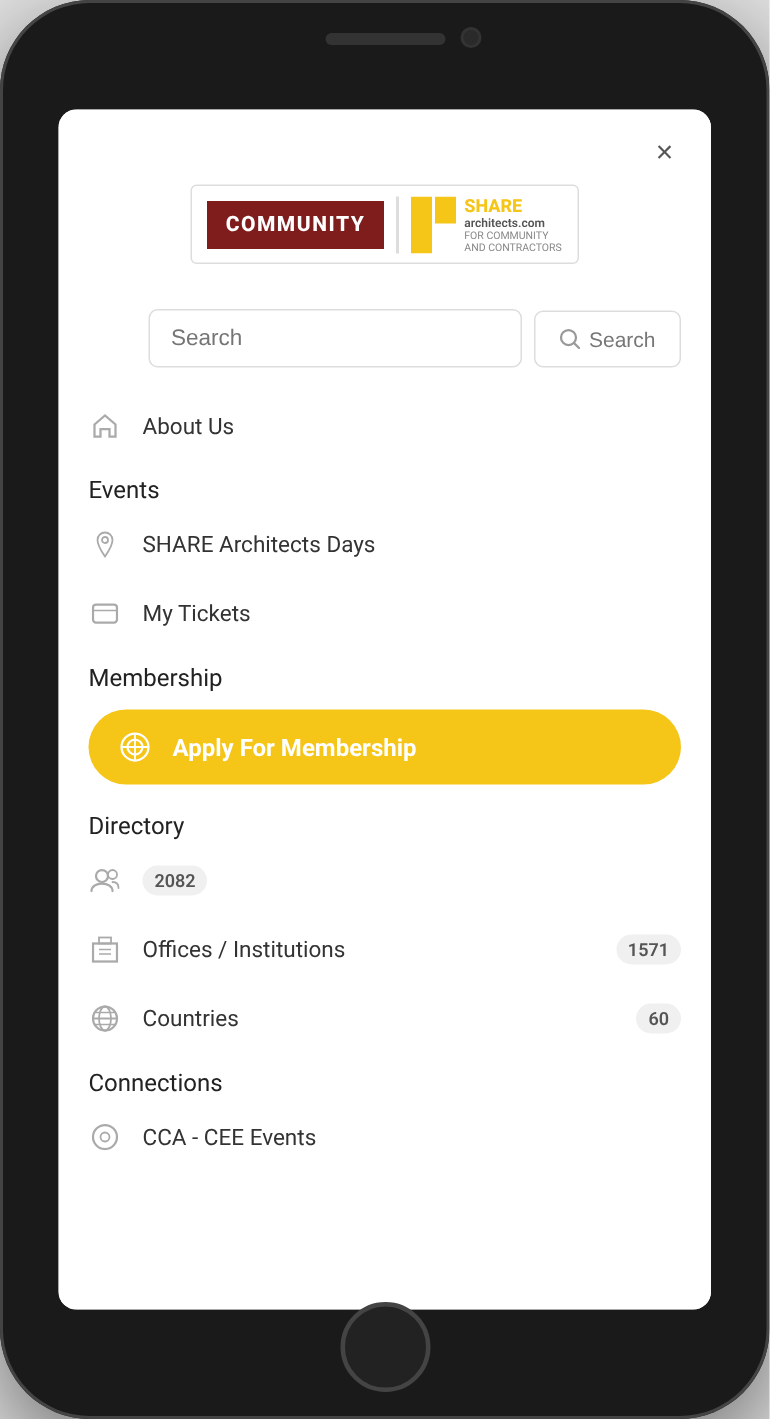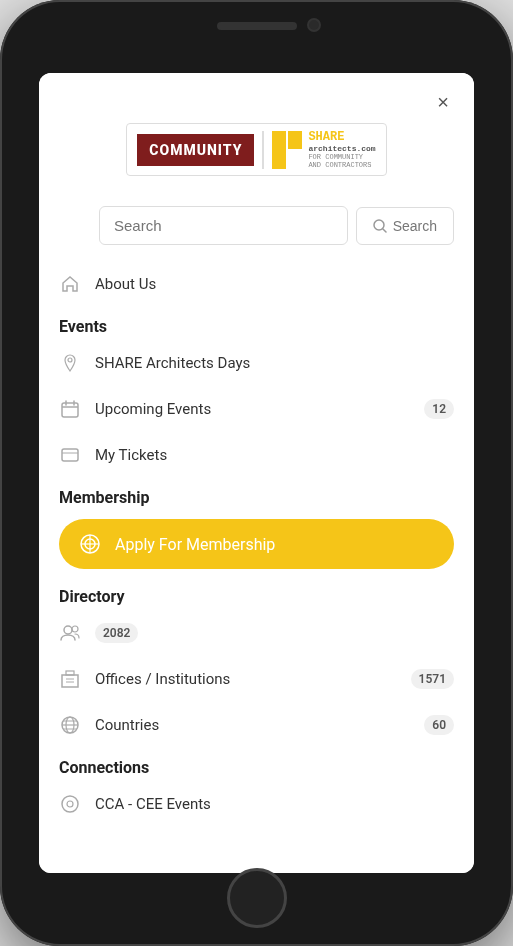--- a/index.html
+++ b/index.html
@@ -184,21 +184,21 @@
       color: #555;
       font-size: 12px;
       font-weight: 600;
       padding: 3px 8px;
       border-radius: 10px;
     }
 
     .section-header {
       padding: 10px 20px 4px;
       font-size: 16px;
-      font-weight: 700;
+      font-weight: 400;
       color: #222;
     }
 
     
     .membership-btn {
       margin: 8px 20px;
       background: #f5c518;
       border-radius: 30px;
       padding: 14px 20px;
       display: flex;
@@ -212,21 +212,21 @@
       height: 22px;
       display: flex;
       align-items: center;
       justify-content: center;
       color: #fff;
       font-size: 16px;
     }
 
     .membership-btn .label {
       font-size: 16px;
-      font-weight: 400;
+      font-weight: 700;
       color: #fff;
     }
 
     
     svg {
       display: block;
     }
   </style>
 </head>
 <body>
@@ -241,21 +241,21 @@
       <button class="close-btn">×</button>
 
       <div class="logo-area">
         <div style="display:flex;align-items:center;border:1px solid #ddd;padding:6px 10px;border-radius:4px;">
           <span class="logo-community">COMMUNITY</span>
           <div style="width:2px;height:38px;background:#ddd;margin:0 8px;"></div>
           <svg width="30" height="38" viewBox="0 0 30 38">
             <rect x="0" y="0" width="14" height="38" fill="#f5c518"></rect>
             <rect x="16" y="0" width="14" height="18" fill="#f5c518"></rect>
           </svg>
-          <div style="margin-left:6px;font-family:Liberation Mono, monospace;">
+          <div style="margin-left:6px;">
             <div style="font-weight:800;font-size:12px;color:#f5c518;">SHARE</div>
             <div style="font-size:8px;color:#555;font-weight:600;">architects.com</div>
             <div style="font-size:7px;color:#888;">FOR COMMUNITY</div>
             <div style="font-size:7px;color:#888;">AND CONTRACTORS</div>
           </div>
         </div>
       </div>
 
       <div class="search-row">
         <div class="search-input-wrap">
@@ -283,32 +283,20 @@
 
       <div class="nav-item">
         <span class="icon">
           <svg width="16" height="18" viewBox="0 0 16 18" fill="none">
             <path d="M8 1C5.24 1 3 3.24 3 6C3 9.75 8 17 8 17C8 17 13 9.75 13 6C13 3.24 10.76 1 8 1ZM8 8C6.9 8 6 7.1 6 6C6 4.9 6.9 4 8 4C9.1 4 10 4.9 10 6C10 7.1 9.1 8 8 8Z" stroke="#aaa" stroke-width="1.2" fill="none"></path>
           </svg>
         </span>
         <span class="label">SHARE Architects Days</span>
       </div>
 
-      <div class="nav-item">
-        <span class="icon">
-          <svg width="18" height="18" viewBox="0 0 18 18" fill="none">
-            <rect x="1" y="3" width="16" height="14" rx="2" stroke="#aaa" stroke-width="1.5"></rect>
-            <line x1="1" y1="7" x2="17" y2="7" stroke="#aaa" stroke-width="1.5"></line>
-            <line x1="5" y1="1" x2="5" y2="5" stroke="#aaa" stroke-width="1.5" stroke-linecap="round"></line>
-            <line x1="13" y1="1" x2="13" y2="5" stroke="#aaa" stroke-width="1.5" stroke-linecap="round"></line>
-          </svg>
-        </span>
-        <span class="label">Upcoming Events</span>
-        <span class="badge">12</span>
-      </div>
 
       <div class="nav-item">
         <span class="icon">
           <svg width="18" height="14" viewBox="0 0 18 14" fill="none">
             <rect x="1" y="1" width="16" height="12" rx="2" stroke="#aaa" stroke-width="1.5"></rect>
             <line x1="1" y1="5" x2="17" y2="5" stroke="#aaa" stroke-width="1"></line>
           </svg>
         </span>
         <span class="label">My Tickets</span>
       </div>

